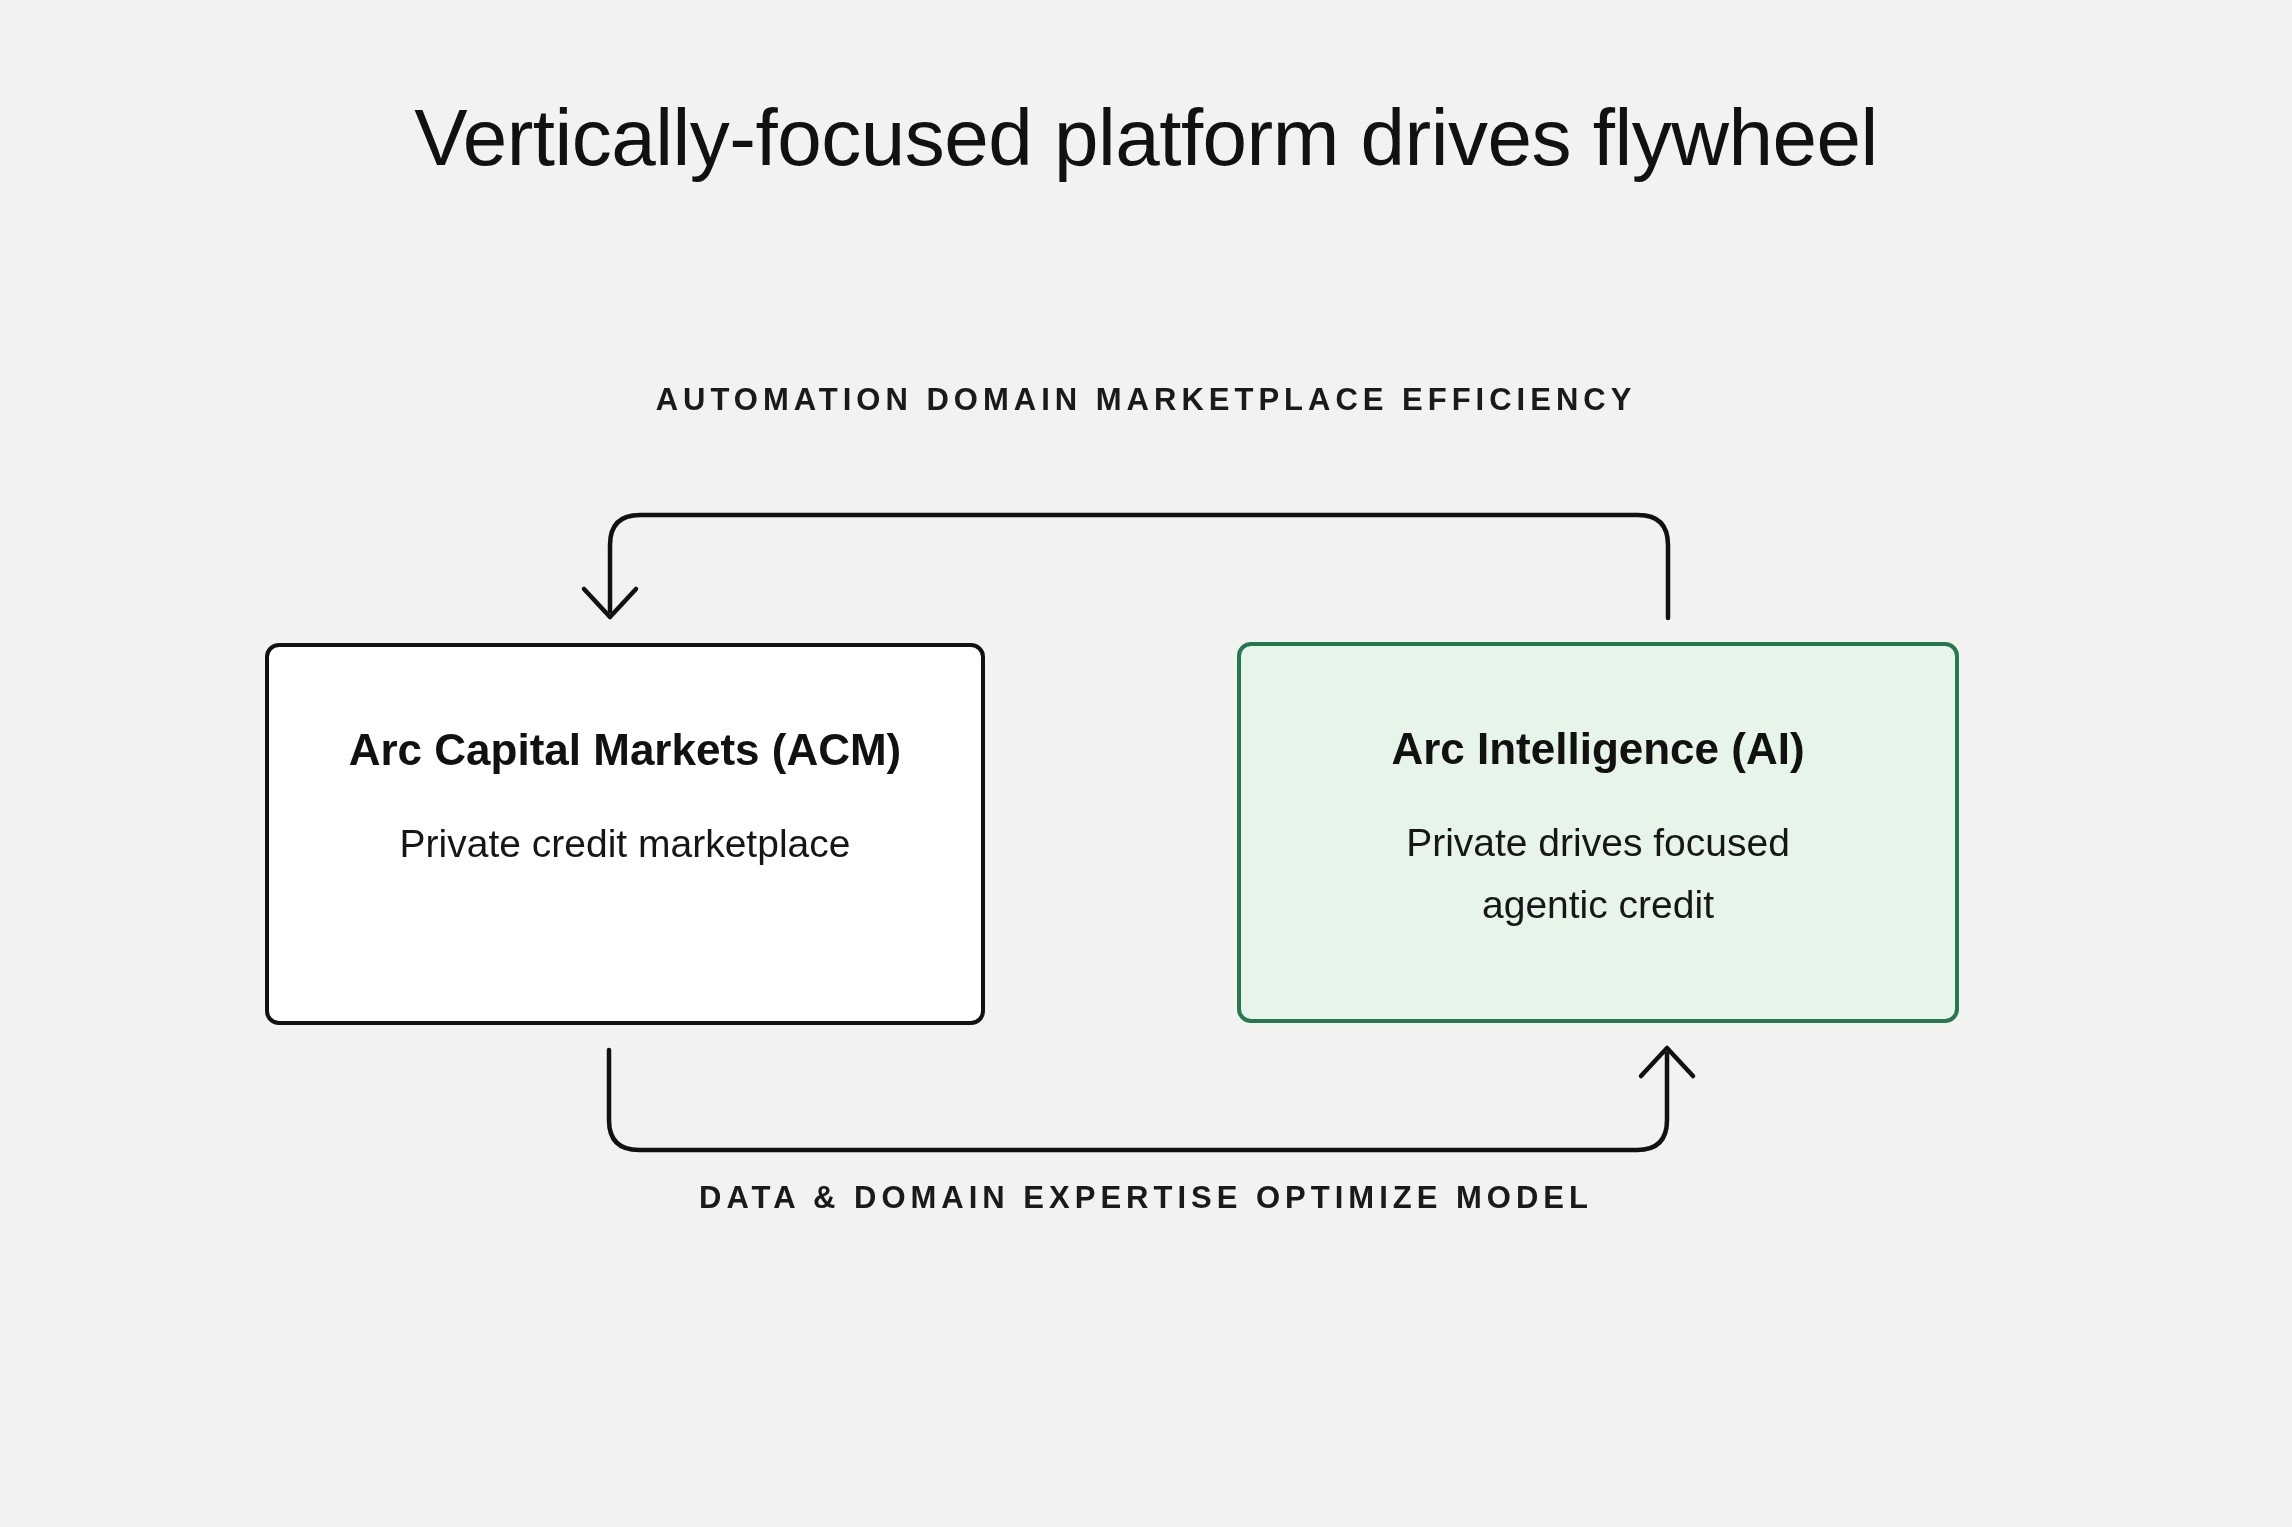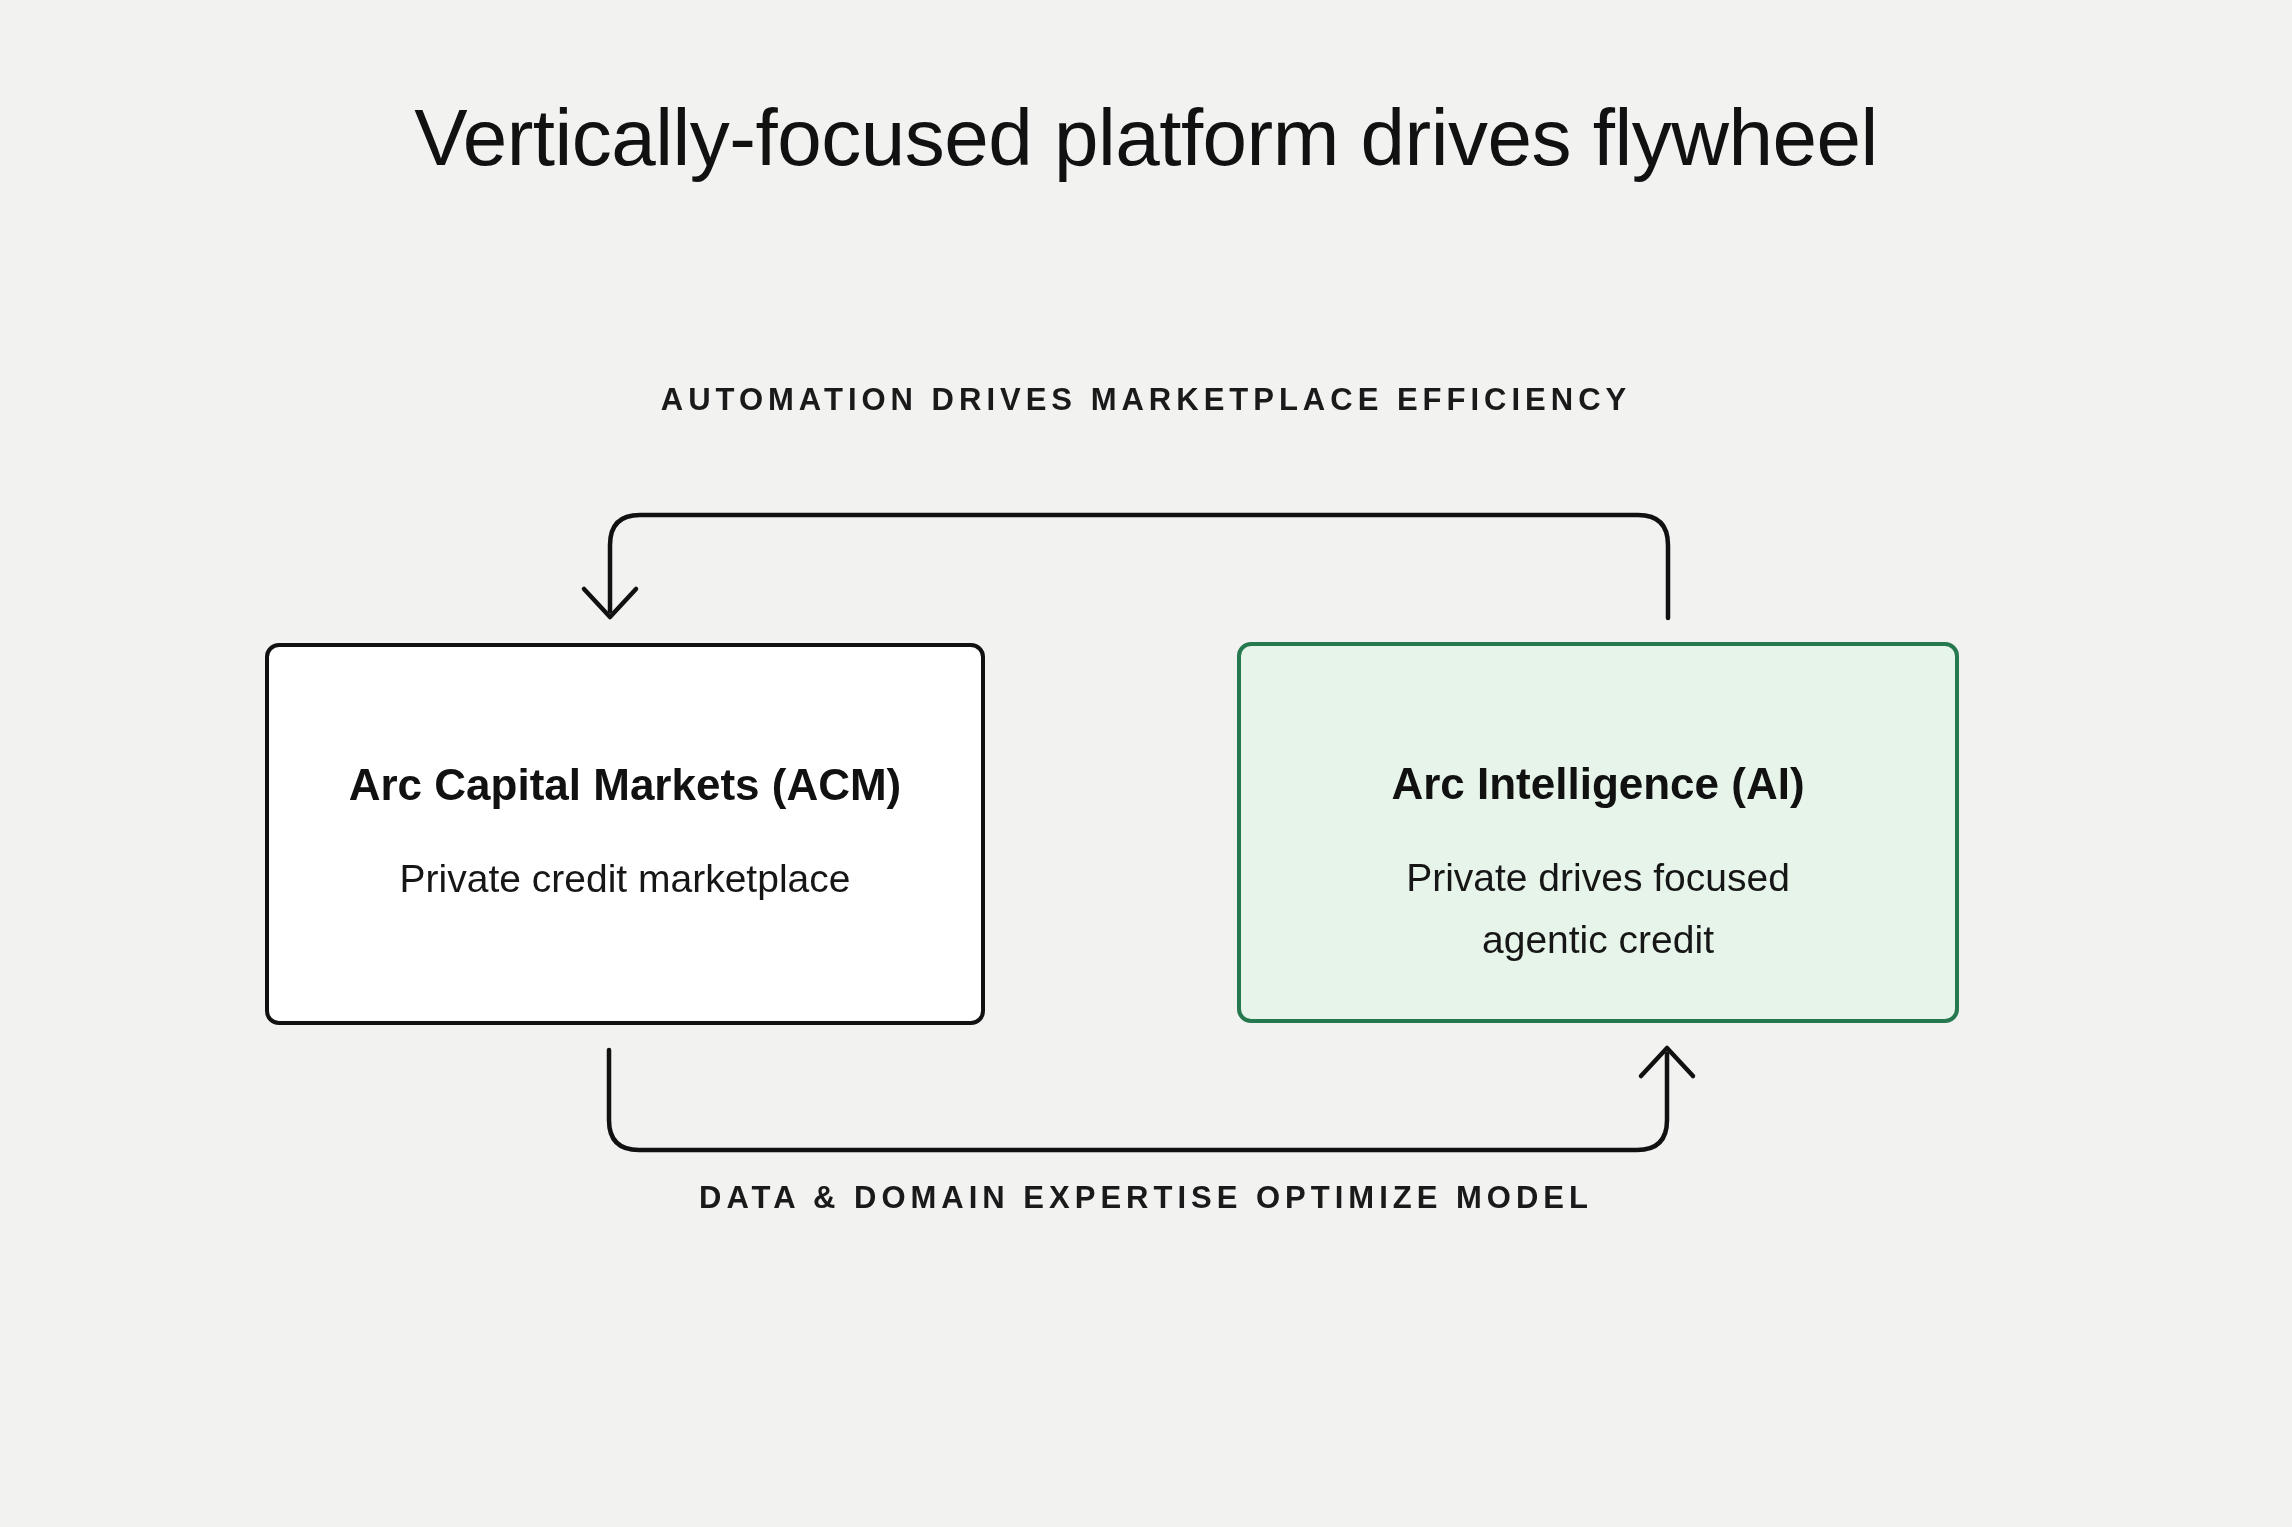--- a/index.html
+++ b/index.html
@@ -56,21 +56,21 @@
     stroke: #111111;
     stroke-width: 4.5px;
     stroke-linecap: round;
     stroke-linejoin: round;
   }
   .box {
     position: absolute;
     box-sizing: border-box;
     border-radius: 14px;
     text-align: center;
-    padding-top: 110px;
+    padding-top: 75px;
   }
   .box-left {
     left: 265px;
     top: 643px;
     width: 720px;
     height: 382px;
     background: #ffffff;
     border: 4px solid #111111;
   }
   .box-right {
@@ -95,21 +95,21 @@
     color: #161616;
   }
 </style>
 </head>
 <body>
 
 <div class="slide">
 
   <h1 class="page-title">Vertically-focused platform drives flywheel</h1>
 
-  <div class="flow-label top">AUTOMATION DRIVES MARKETPLACE EFFICIENCY</div>
+  <div class="flow-label top">AUTOMATION DOMAIN MARKETPLACE EFFICIENCY</div>
 
   <svg class="arrows-svg" viewBox="0 0 2292 1527">
     <path d="M 1668 618 L 1668 545 Q 1668 515 1638 515 L 640 515 Q 610 515 610 545 L 610 611"></path>
     <path d="M 584 589 L 610 617 L 636 589"></path>
     <path d="M 609 1050 L 609 1120 Q 609 1150 639 1150 L 1637 1150 Q 1667 1150 1667 1120 L 1667 1054"></path>
     <path d="M 1641 1076 L 1667 1048 L 1693 1076"></path>
   </svg>
 
   <div class="box box-left">
     <div class="box-title">Arc Capital Markets (ACM)</div>

